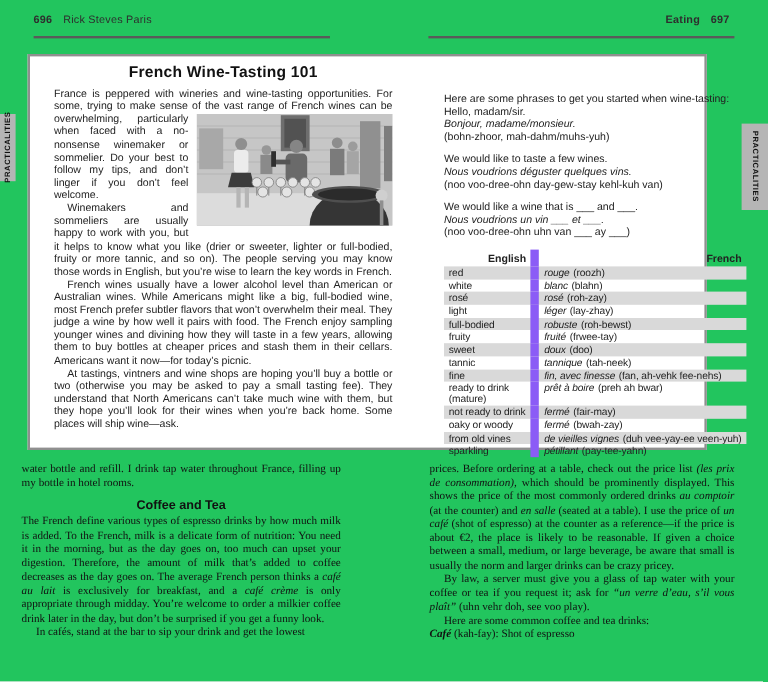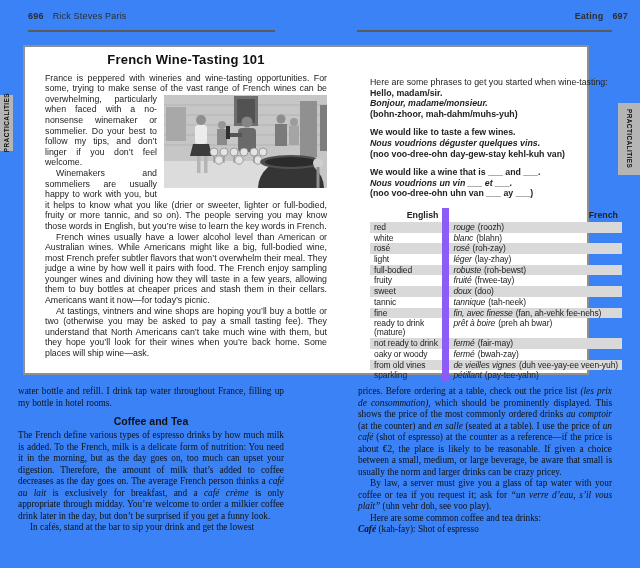--- a/index.html
+++ b/index.html
@@ -1,26 +1,26 @@
 <!DOCTYPE html>
 <html><head>
 <meta charset="utf-8">
 <style>
   * { margin:0; padding:0; box-sizing:border-box; }
   html,body { background:#e8e8e8; }
   #page {
-    position:relative; width:640px; height:568px; background:#3b82f6;
+    position:relative; width:640px; height:568px; background:#22c55e;
     overflow:hidden; font-family:"Liberation Sans", sans-serif; color:#1a1a1a;padding-left:42px;
   }
   
   .running-head { position:absolute; top:11px; font-size:9px; color:#2e2e2e; letter-spacing:.2px; }
   .running-head .num { font-weight:bold; }
   .running-head .sp { display:inline-block; width:9px; }
   .head-left { left:28px; }
-  .head-right { right:12px; }
+  .head-right { right:32px; }
   .head-right .sect { font-weight:bold; }
   .rule { position:absolute; top:30px; height:2px; background:#5a5a5a; }
   .rule-left { left:28px; width:247px; }
   .rule-right { left:357px; width:255px; }
   
   .side-tab { position:absolute; background:#b5b5b5; display:flex; align-items:center; justify-content:center; }
   .side-tab span { font-size:6.4px; font-weight:bold; letter-spacing:.45px; color:#111; }
   .tab-left { left:0; top:95px; width:13px; height:56px; }
   .tab-left span { writing-mode:vertical-rl; transform:rotate(180deg); }
   .tab-right { left:618px; top:103px; width:22px; height:72px; }
@@ -28,21 +28,21 @@
   
   .wine-box { position:absolute; left:23px; top:45px; width:566px; height:330px; border:2px solid #8f8f8f; background:#fff; }
   .box-left { position:absolute; left:20px; top:8px; width:282px; font-size:8.8px; line-height:10.6px; text-align:justify; color:#222; }
   .box-title { text-align:center; font-size:13px; font-weight:bold; color:#111; letter-spacing:.2px; margin-bottom:7px; }
   .box-left p { margin:0; }
   .box-left p + p { text-indent:11px; }
   .pusher { float:right; width:0; height:22px; }
   .box-photo { float:right; clear:right; width:163px; height:93px; margin:0 0 4px 7px; background:#c6c6c6; }
   .box-photo svg { display:block; }
   .box-right { position:absolute; left:345px; top:30px; width:252px; font-size:8.8px; line-height:10.6px; color:#222; }
-  .phrase-group { margin-top:8px;font-weight:bold; }
+  .phrase-group { margin-top:8px; }
   .ph-fr { font-style:italic; }
   
   .wine-table { width:100%; border-collapse:collapse; margin-top:9px; }
   .wine-table th { text-align:right; font-size:8.8px; font-weight:bold; padding:2px 4px; line-height:10px; }
   .wine-table th + th, .wine-table td + td { border-left:7px solid #8b5cf6; }
   .wine-table td { font-size:8.5px; letter-spacing:-.1px; padding:1px 4px 0.5px; line-height:9.2px; vertical-align:top; }
   .wine-table tbody tr:nth-child(odd) { background:#d9d9d9; }
   .fr-cell { white-space:nowrap; }
   .fr-word { font-style:italic; }
   .pron { margin-left:3px; }

